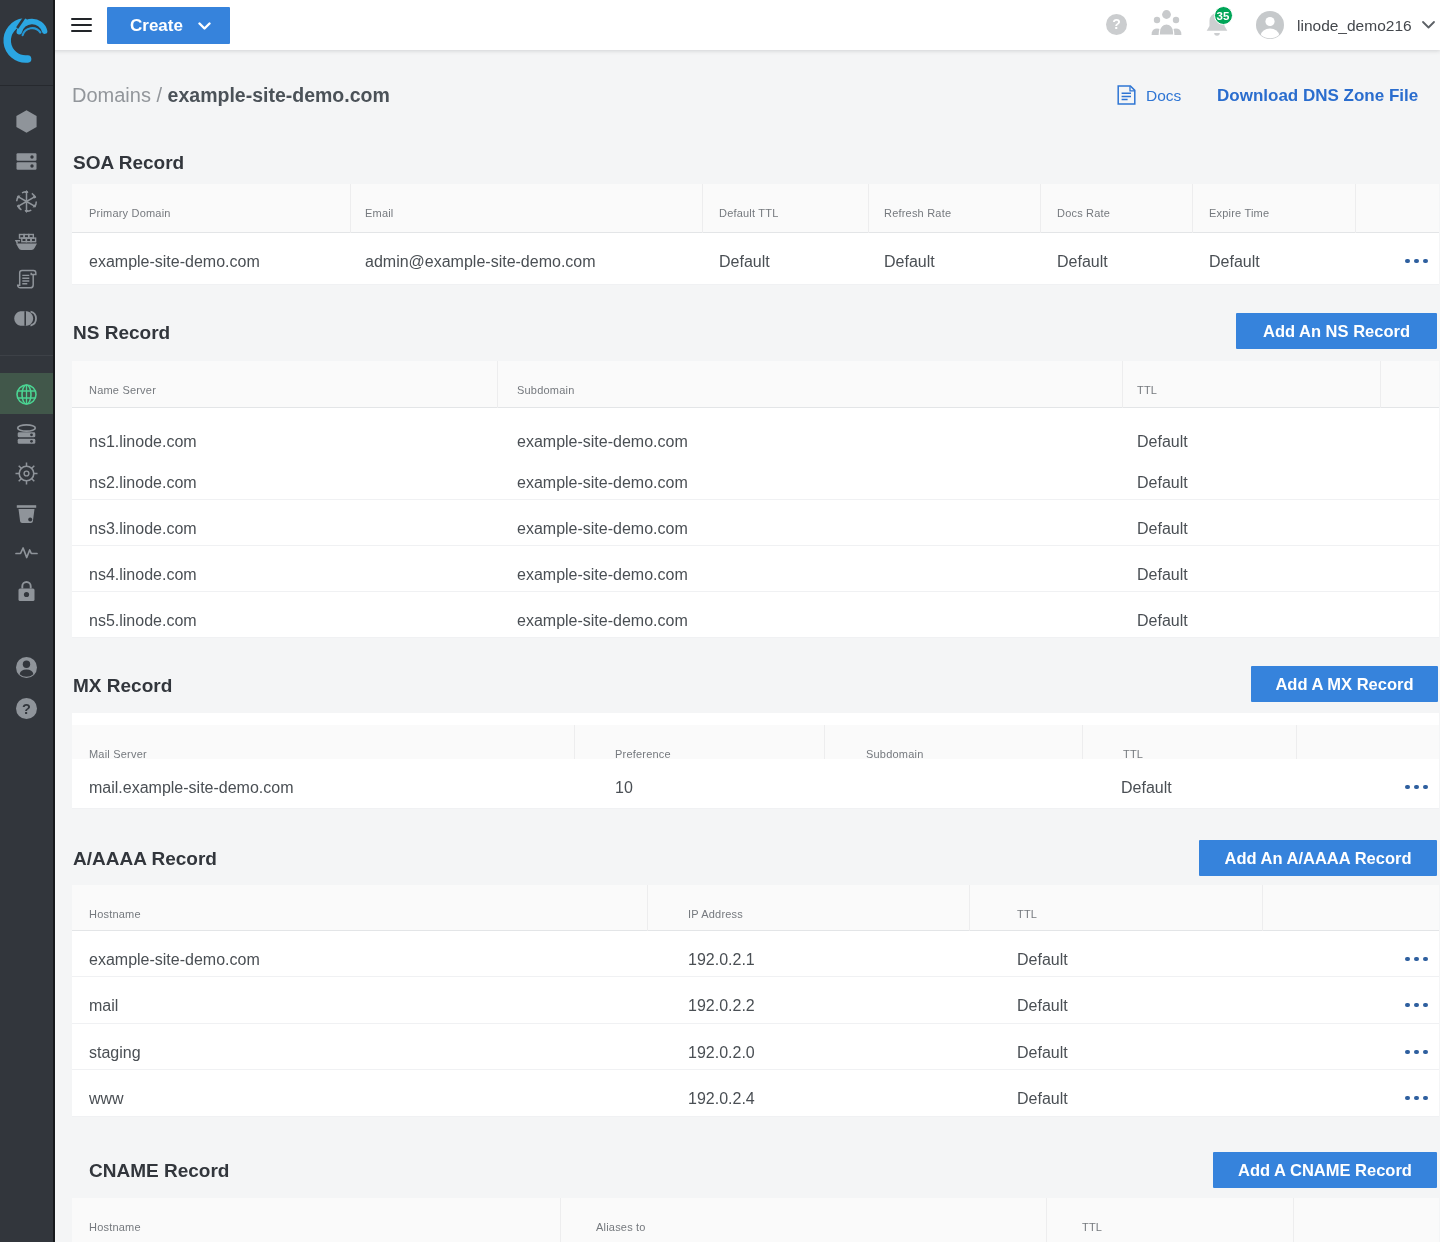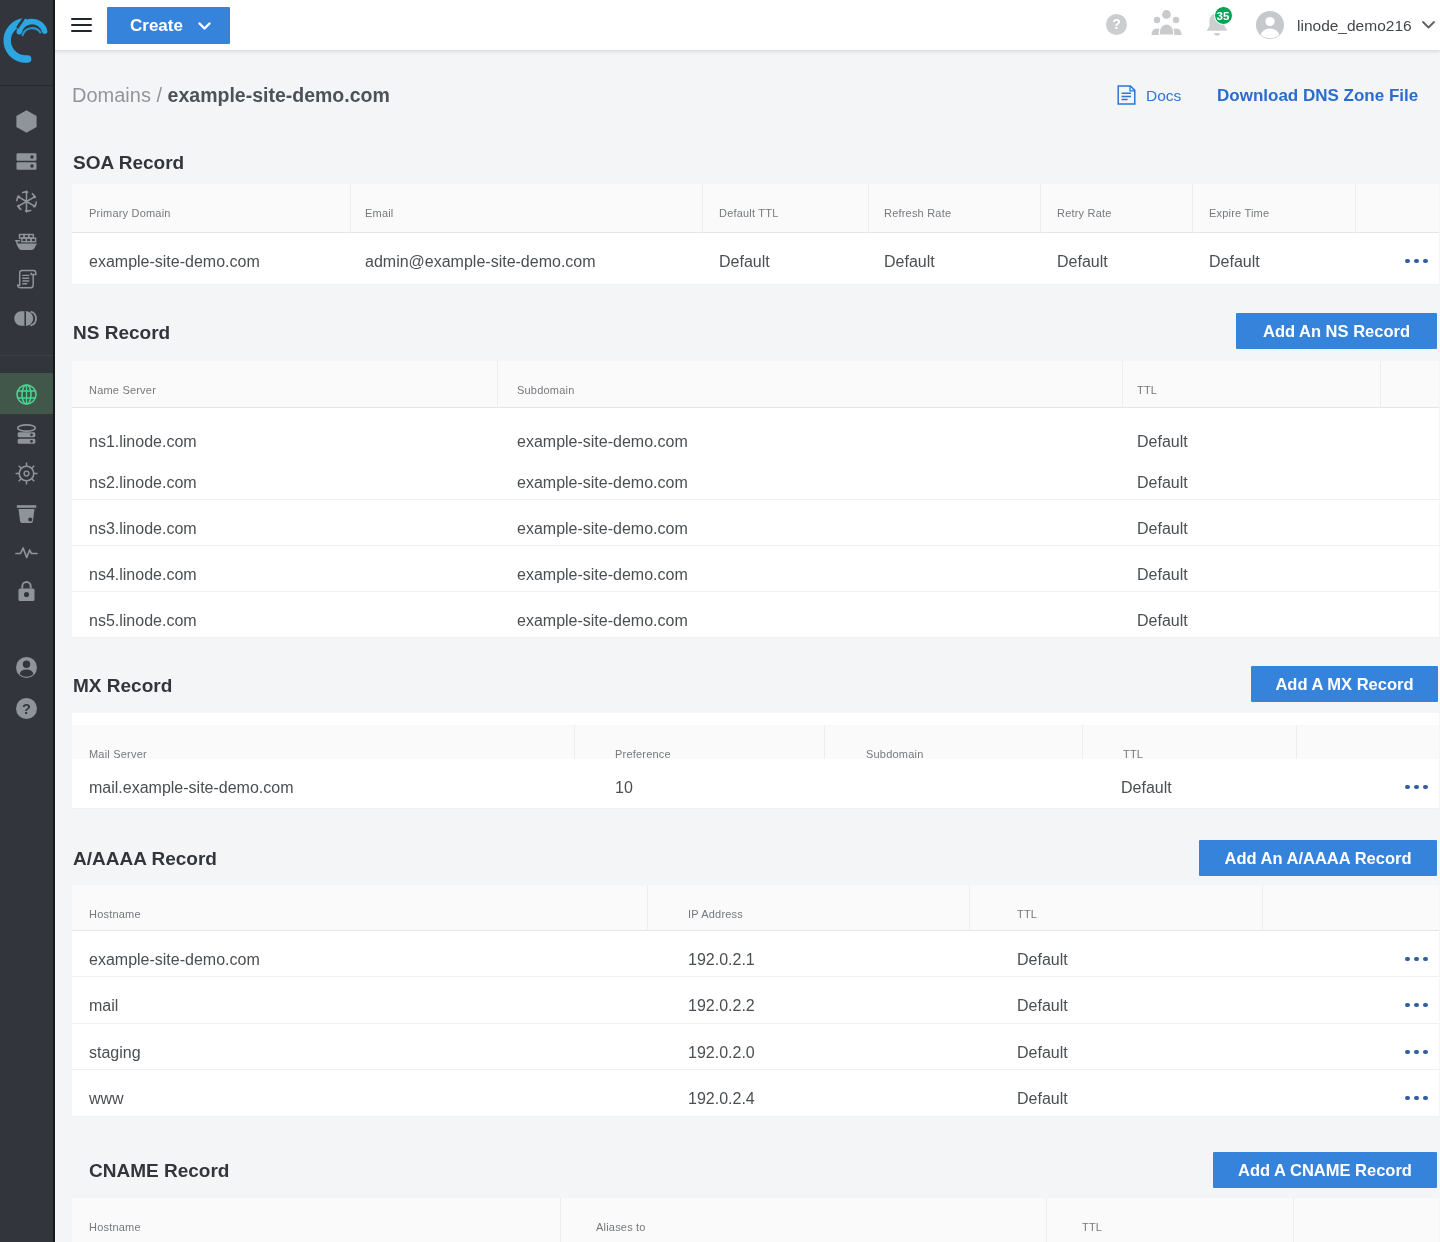--- a/index.html
+++ b/index.html
@@ -182,21 +182,21 @@
       <i class="sep" style="left:278px;top:0px;height:49px"></i>
       <i class="sep" style="left:630px;top:0px;height:49px"></i>
       <i class="sep" style="left:796px;top:0px;height:49px"></i>
       <i class="sep" style="left:968px;top:0px;height:49px"></i>
       <i class="sep" style="left:1120px;top:0px;height:49px"></i>
       <i class="sep" style="left:1283px;top:0px;height:49px"></i>
       <span class="hc" style="left:17px;top:29px">Primary Domain</span>
       <span class="hc" style="left:293px;top:29px">Email</span>
       <span class="hc" style="left:647px;top:29px">Default TTL</span>
       <span class="hc" style="left:812px;top:29px">Refresh Rate</span>
-      <span class="hc" style="left:985px;top:29px">Retry Rate</span>
+      <span class="hc" style="left:985px;top:29px">Docs Rate</span>
       <span class="hc" style="left:1137px;top:29px">Expire Time</span>
     </div>
     <div class="trow" style="top:49px;height:52px">
       <span class="dc" style="left:17px;top:28.5px">example-site-demo.com</span>
       <span class="dc" style="left:293px;top:28.5px">admin@example-site-demo.com</span>
       <span class="dc" style="left:647px;top:28.5px">Default</span>
       <span class="dc" style="left:812px;top:28.5px">Default</span>
       <span class="dc" style="left:985px;top:28.5px">Default</span>
       <span class="dc" style="left:1137px;top:28.5px">Default</span>
       <i class="dot" style="left:1333px;top:25.8px"></i>

